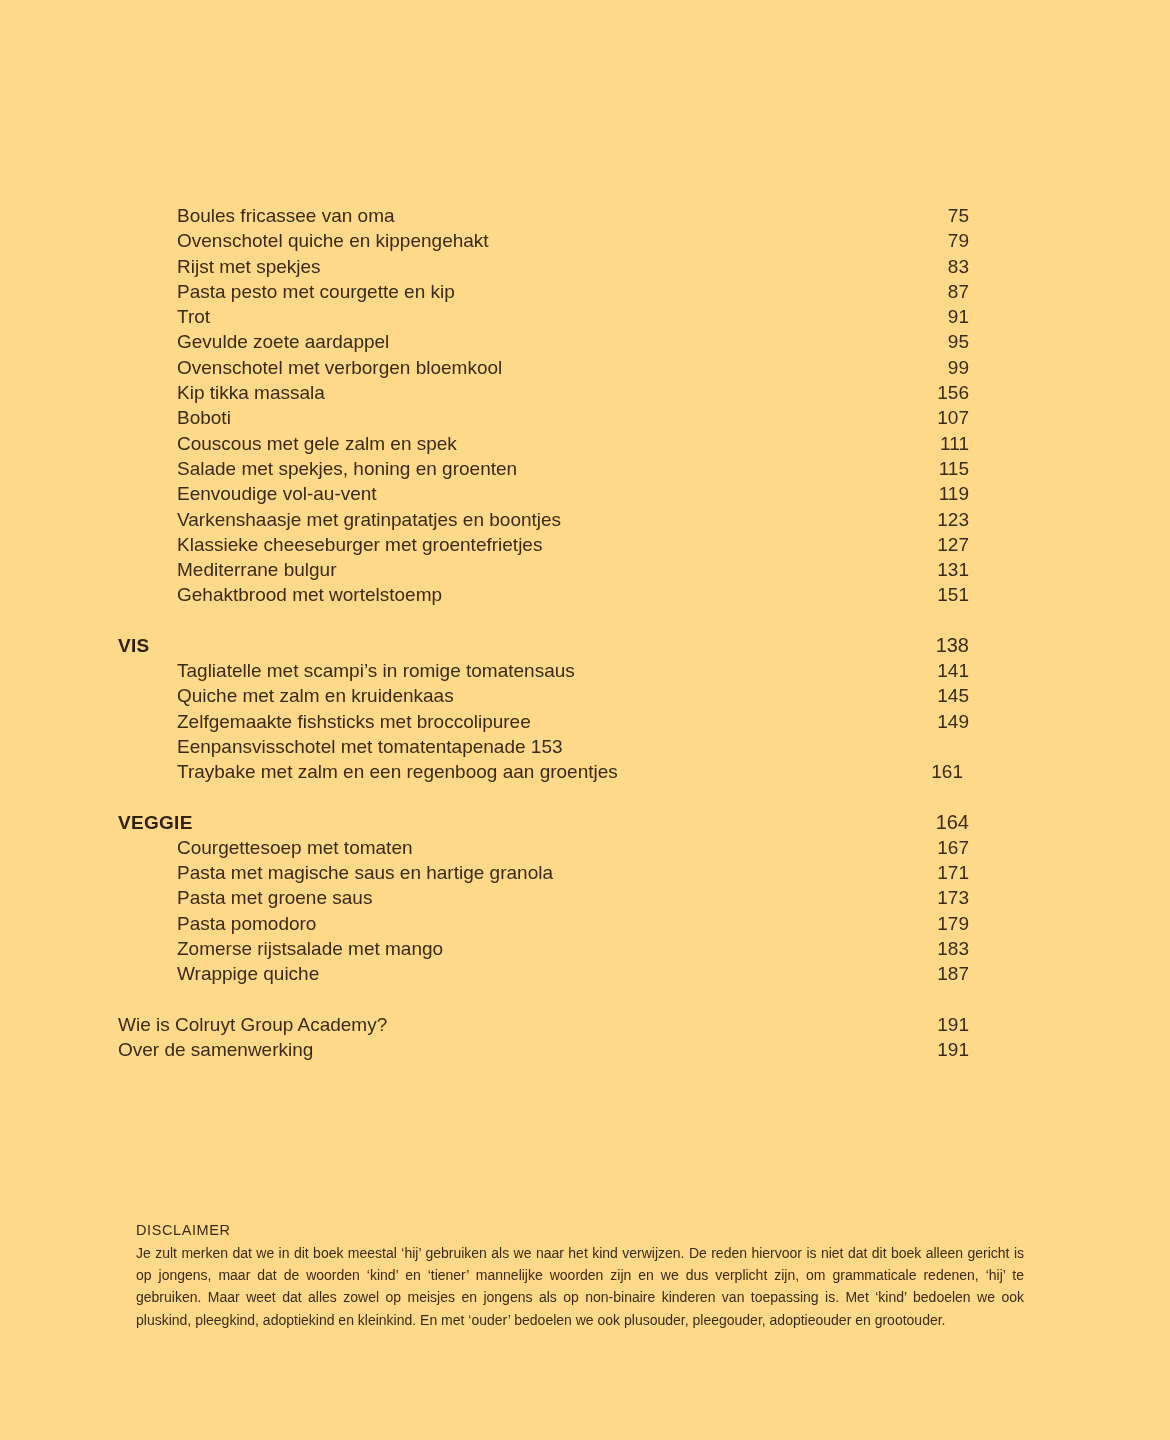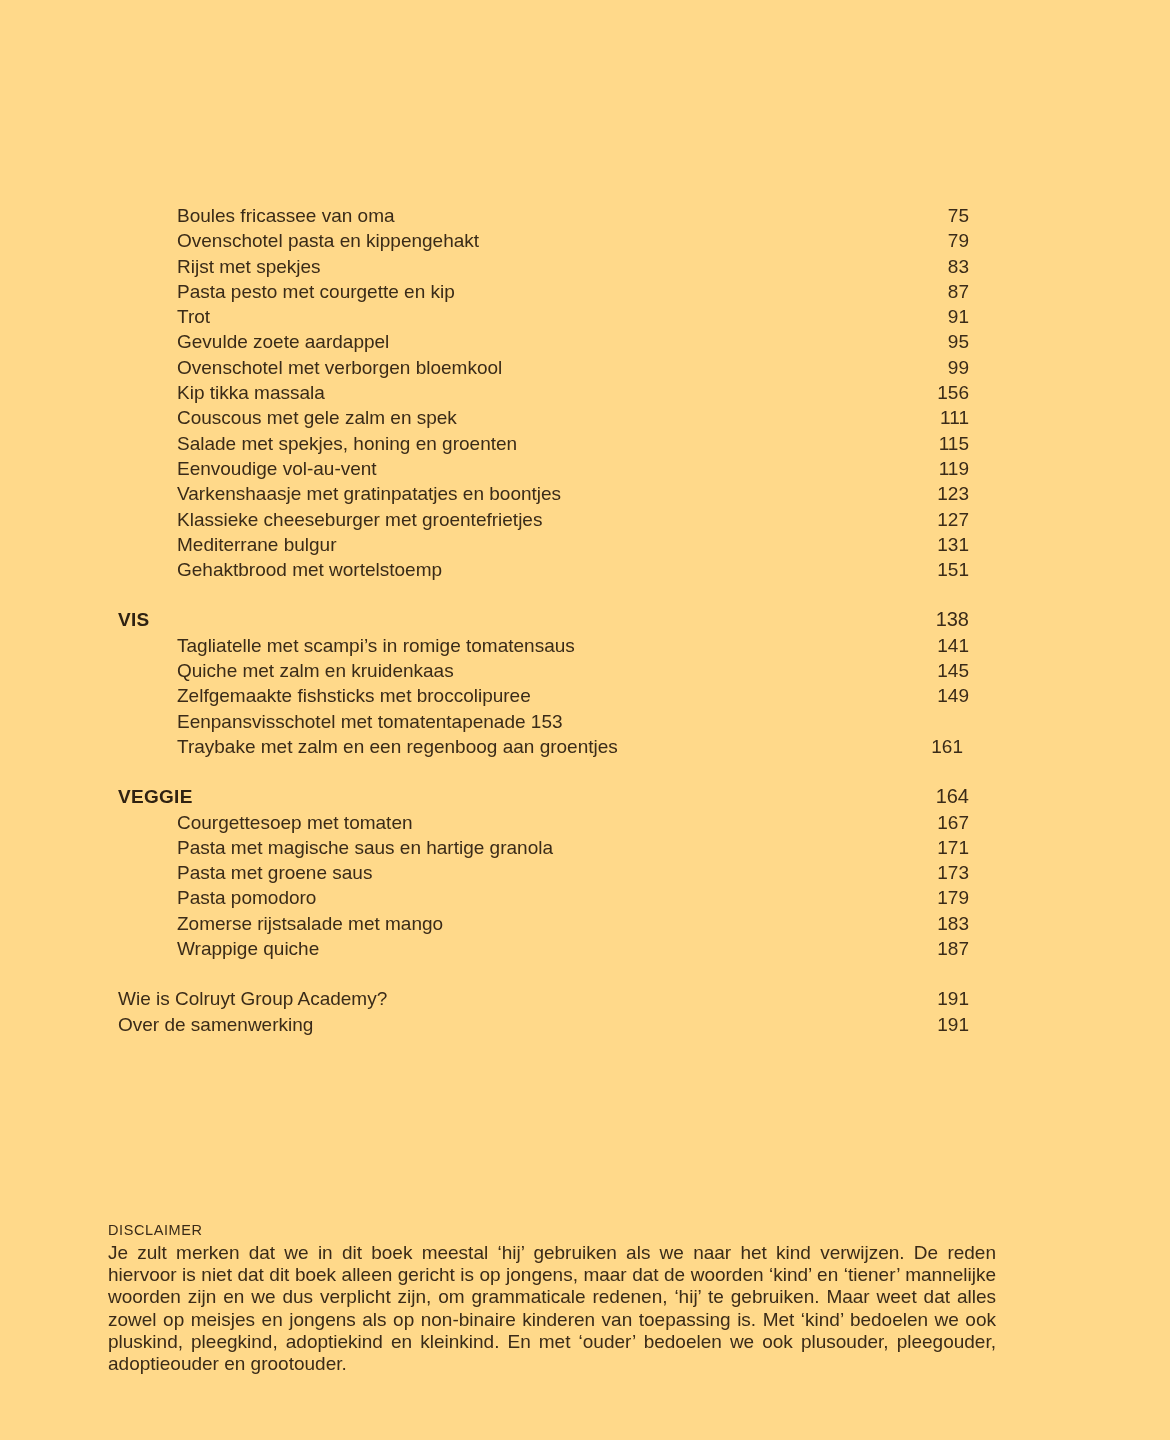--- a/index.html
+++ b/index.html
@@ -83,54 +83,54 @@
   .toc-tail {
     margin-top: 25px;
   }
   .toc-tail .entry-row .label {
     padding-left: 0;
   }
 
   
   .disclaimer {
     position: absolute;
-    left: 108px;
+    left: 136px;
     top: 1219px;
     width: 888px;
   }
   .disclaimer-title {
     font-size: 14.5px;
     letter-spacing: 0.6px;
     line-height: 22px;
     color: #3a2b18;
     margin-bottom: 1px;
   }
   .disclaimer-body {
-    font-size: 19px;
+    font-size: 14px;
     line-height: 22.2px;
     color: #3a2b18;
     text-align: justify;
     text-justify: inter-word;
     hyphens: manual;
   }
 </style>
 </head>
 <body>
 
 <div class="page">
 
   <div class="toc">
     <div id="toc-sections">
         <div class="toc-section">
           <div class="entry-row">
             <span class="label">Boules fricassee van oma</span>
             <span class="page-num">75</span>
           </div>
           <div class="entry-row">
-            <span class="label">Ovenschotel pasta en kippengehakt</span>
+            <span class="label">Ovenschotel quiche en kippengehakt</span>
             <span class="page-num">79</span>
           </div>
           <div class="entry-row">
             <span class="label">Rijst met spekjes</span>
             <span class="page-num">83</span>
           </div>
           <div class="entry-row">
             <span class="label">Pasta pesto met courgette en kip</span>
             <span class="page-num">87</span>
           </div>
@@ -142,20 +142,24 @@
             <span class="label">Gevulde zoete aardappel</span>
             <span class="page-num">95</span>
           </div>
           <div class="entry-row">
             <span class="label">Ovenschotel met verborgen bloemkool</span>
             <span class="page-num">99</span>
           </div>
           <div class="entry-row">
             <span class="label">Kip tikka massala</span>
             <span class="page-num">156</span>
+          </div>
+          <div class="entry-row">
+            <span class="label">Boboti</span>
+            <span class="page-num">107</span>
           </div>
           <div class="entry-row">
             <span class="label">Couscous met gele zalm en spek</span>
             <span class="page-num">111</span>
           </div>
           <div class="entry-row">
             <span class="label">Salade met spekjes, honing en groenten</span>
             <span class="page-num">115</span>
           </div>
           <div class="entry-row">

